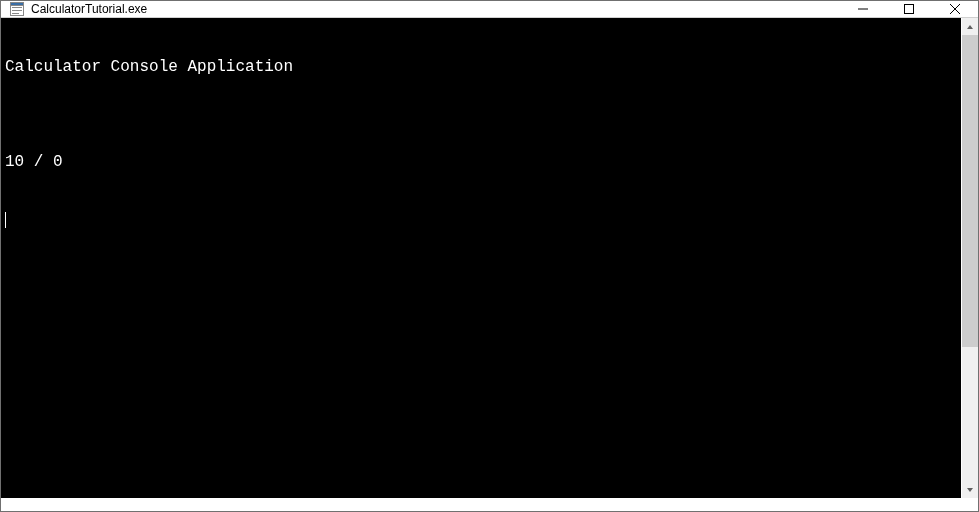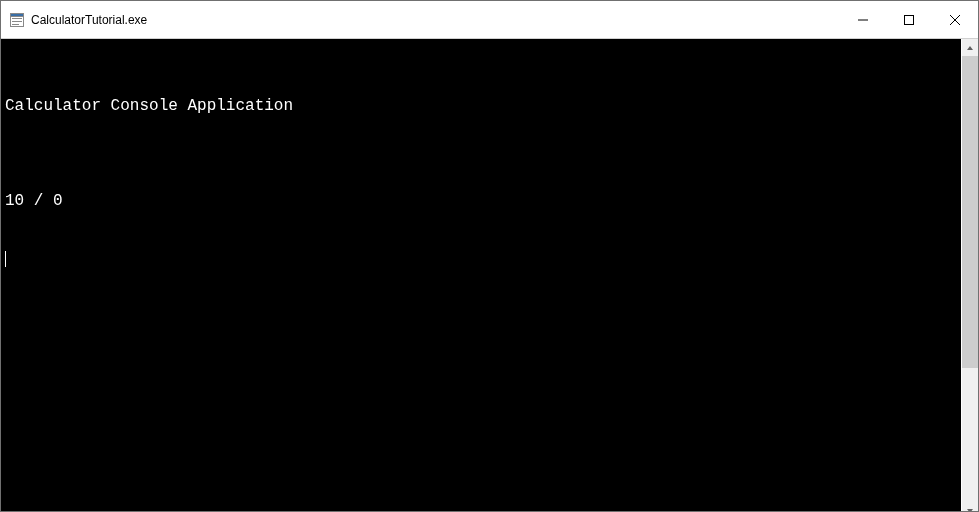--- a/index.html
+++ b/index.html
@@ -5,21 +5,21 @@
     * { box-sizing: border-box; margin: 0; padding: 0; }
     body {
       font-family: "Segoe UI", Tahoma, sans-serif;
       background: #fff;
       width: 979px;
       height: 512px;
       overflow: hidden;
       border: 1px solid #707070;
     }
     .titlebar {
-      height: 38px;
+      height: 17px;
       background: #fff;
       display: flex;
       align-items: center;
       border-bottom: 1px solid #d0d0d0;
     }
     .app-icon {
       width: 16px;
       height: 16px;
       margin: 0 6px 0 8px;
       display: inline-flex;
@@ -48,21 +48,21 @@
       height: calc(100% - 30px);
       display: flex;
     }
     .console {
       flex: 1;
       background: #000;
       color: #fff;
       font-family: Consolas, "Courier New", monospace;
       font-size: 16px;
       line-height: 19px;
-      padding: 20px 4px;
+      padding: 2px 4px;
       white-space: pre;
       overflow: hidden;
       position: relative;
     }
     .console .line { white-space: pre; }
     .cursor {
       display: inline-block;
       width: 1px;
       height: 16px;
       background: #fff;

